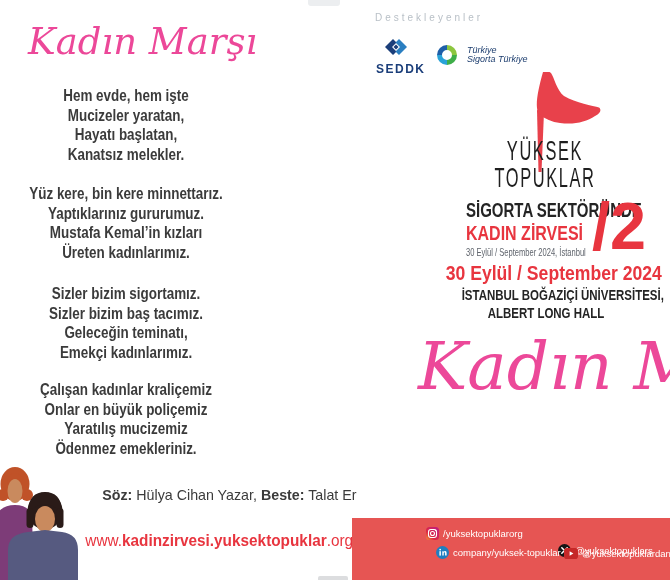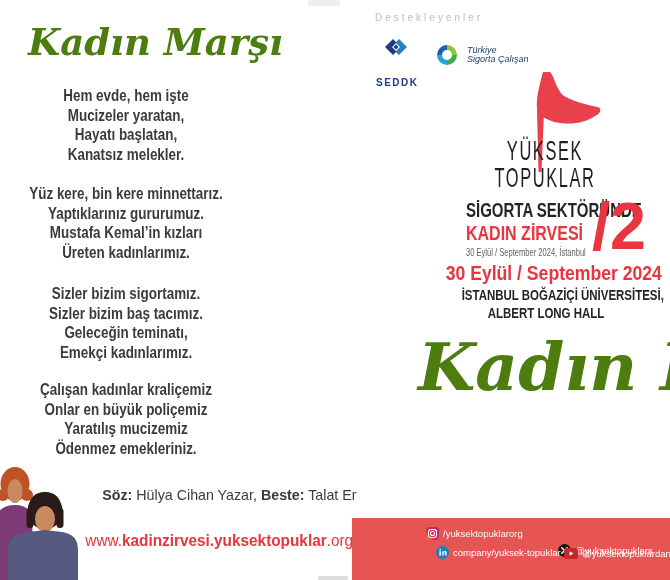--- a/index.html
+++ b/index.html
@@ -1,35 +1,35 @@
 <!DOCTYPE html>
 <html><head>
 <meta charset="utf-8">
 <style>
   html,body{margin:0;padding:0;background:#fff;}
   #page{position:relative;width:670px;height:580px;background:#ffffff;overflow:hidden;
         font-family:"Liberation Sans",sans-serif;}
   .abs{position:absolute;}
 
   
-  .script{font-family:"DejaVu Serif",serif;font-style:italic;font-weight:bold;color:#4d7c0f;}
+  .script{font-family:"DejaVu Serif",serif;font-style:italic;font-weight:normal;color:#ec4899;}
   .left-title{left:28px;top:20px;width:200px;font-size:37px;text-align:center;white-space:nowrap;}
   .poem{left:0;width:252px;text-align:center;color:#3b3b3b;font-weight:bold;
         font-size:16px;line-height:19.5px;transform:scaleX(0.84);transform-origin:50% 0;}
   .credits{left:96px;top:486px;width:250px;text-align:center;font-size:15px;color:#3b3b3b;
            transform:scaleX(0.95);transform-origin:50% 0;white-space:nowrap;}
   .credits b{font-weight:bold;}
   .site{left:76px;top:531px;width:266px;text-align:center;font-size:16.5px;color:#e8353f;
         transform:scaleX(0.93);transform-origin:50% 0;white-space:nowrap;}
   .site .b{font-weight:bold;}
 
   
   .supporters{left:375px;top:12px;font-size:10px;letter-spacing:3px;color:#b9c0c7;}
   .seddk-wrap{left:376px;top:37px;width:40px;text-align:center;}
-  .seddk-label{font-size:10px;font-weight:bold;color:#1b3e7a;letter-spacing:1.5px;margin-top:16px;}
+  .seddk-label{font-size:12px;font-weight:bold;color:#1b3e7a;letter-spacing:1.5px;margin-top:1px;}
   .tsb-wrap{left:436px;top:44px;display:flex;align-items:center;gap:9px;}
   .tsb-text{font-size:9px;font-style:italic;color:#1c3d6e;line-height:9.5px;white-space:nowrap;}
 
   .brand-line{left:465px;width:160px;text-align:center;color:#1f1f1f;font-weight:400;
               font-size:20px;letter-spacing:2px;transform:scale(0.82,1.35);transform-origin:50% 0;
               white-space:nowrap;}
   .event-block{left:466px;top:199px;text-align:left;}
   .ev1{font-size:20px;font-weight:bold;color:#242424;line-height:23px;
        transform:scaleX(0.75);transform-origin:0 0;white-space:nowrap;}
   .ev2{font-size:20px;font-weight:bold;color:#e8353f;line-height:23px;
@@ -123,21 +123,21 @@
 
   <div class="abs tsb-wrap">
     <svg width="22" height="22" viewBox="0 0 22 22">
       <path d="M11,1 A10,10 0 0,0 1,11 L6,11 A5,5 0 0,1 11,6 Z" fill="#1e5fa8"></path>
       <path d="M1,11 A10,10 0 0,0 11,21 L11,16 A5,5 0 0,1 6,11 Z" fill="#2aa3d8"></path>
       <path d="M11,21 A10,10 0 0,0 21,11 L16,11 A5,5 0 0,1 11,16 Z" fill="#3fae49"></path>
       <path d="M21,11 A10,10 0 0,0 11,1 L11,6 A5,5 0 0,1 16,11 Z" fill="#8cc63f"></path>
     </svg>
     <div class="tsb-text">
       <div>Türkiye</div>
-      <div>Sigorta Çalışan</div>
+      <div>Sigorta Türkiye</div>
     </div>
   </div>
 
   <svg class="abs" style="left:512px;top:72px" width="100" height="102" viewBox="0 0 100 102">
     <path d="M25,38 L32,40 L29.5,100 L26.5,100 Z" fill="#e8414b"></path>
     <path d="M31,0 C27,14 24,28 25,36 C25.5,40 26,41.5 27,42 C33,47 40,50 48,51 C62,53 74,50 83,44 C88,41.5 90,38 87,35.5 C81,34 64,31 52,24 C45,19 42,5 39,1 C36,-1.5 32.5,-1.5 31,0 Z" fill="#e8414b"></path>
   </svg>
 
   <div class="abs brand-line" style="top:136px">YÜKSEK</div>
   <div class="abs brand-line" style="top:163px">TOPUKLAR</div>

